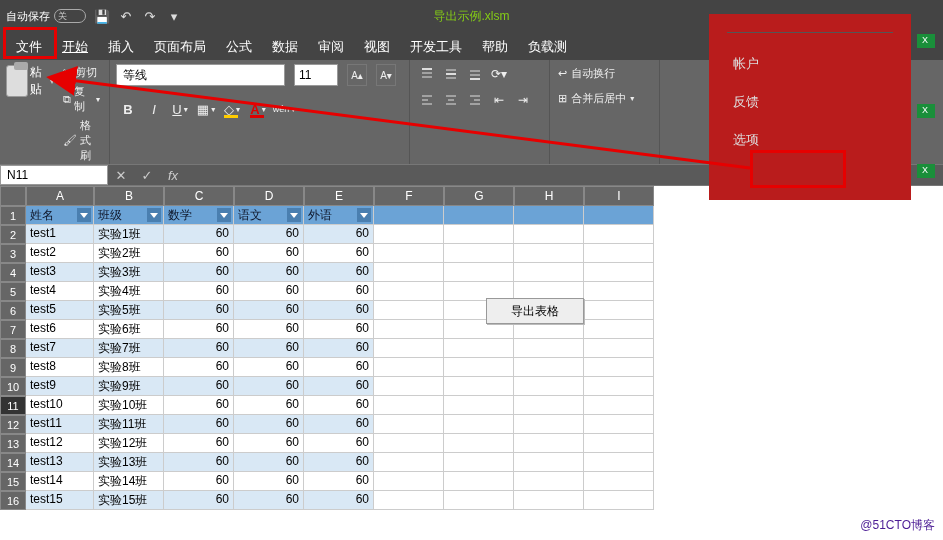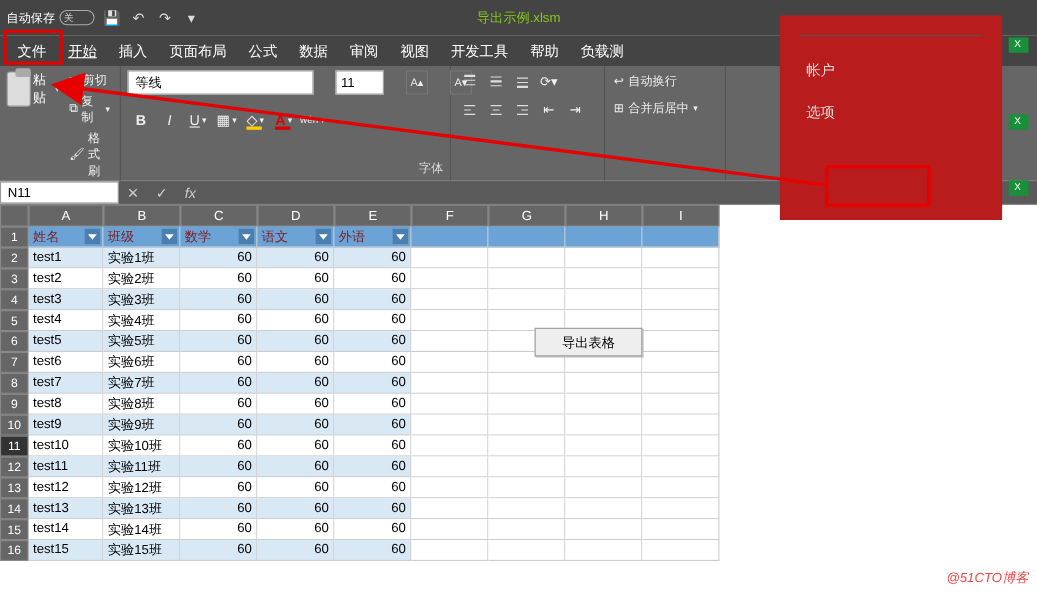--- a/index.html
+++ b/index.html
@@ -22,21 +22,21 @@
 .ribbon-group { border-right: 1px solid #555; display: flex; flex-direction: column; justify-content: space-between; padding: 4px 6px 2px; }
 .ribbon-group-label { text-align: right; font-size: 11px; color: #ddd; padding: 2px 0; }
 .ribbon-body { flex: 1; display: flex; gap: 6px; align-items: flex-start; }
 .clipboard-main { display: flex; flex-direction: row; align-items: center; gap: 2px; color: #fff; }
 .clip-icon { width: 28px; height: 32px; background: #ddd; border: 1px solid #999; border-radius: 3px; position: relative; }
 .clip-icon::before { content: ""; position: absolute; top: -4px; left: 7px; width: 14px; height: 8px; background: #aaa; border-radius: 2px; }
 .clip-side { display: flex; flex-direction: column; gap: 2px; color: #eee; font-size: 11px; }
 .clip-side div { display: flex; align-items: center; gap: 3px; padding: 1px 3px; }
 
 .font-group { width: 300px; }
-.font-row1 { display: flex; gap: 20px; }
+.font-row1 { display: flex; gap: 9px; }
 .font-name { flex: 1; background: #fff; border: 1px solid #999; height: 22px; padding: 2px 6px; font-size: 12px; }
 .font-size { width: 44px; background: #fff; border: 1px solid #999; height: 22px; padding: 2px 4px; font-size: 12px; }
 .font-btn { width: 20px; height: 22px; background: #666; border: 1px solid #777; color: #eee; display: inline-flex; align-items: center; justify-content: center; font-size: 10px; }
 .font-row2 { display: flex; gap: 2px; margin-top: 6px; }
 .fb { width: 24px; height: 22px; color: #eee; display: inline-flex; align-items: center; justify-content: center; font-size: 13px; border: 1px solid transparent; }
 .fb .dd { font-size: 8px; margin-left: 2px; }
 
 .align-group { width: 140px; }
 .align-body { display: flex; flex-direction: column; gap: 6px; }
 .align-row { display: flex; gap: 2px; }
@@ -62,42 +62,42 @@
 .ch.colA { width: 68px; } .ch.colB { width: 70px; } .ch.colC { width: 70px; } .ch.colD { width: 70px; } .ch.colE { width: 70px; }
 .ch.colF { width: 70px; } .ch.colG { width: 70px; } .ch.colH { width: 70px; } .ch.colI { width: 70px; }
 
 .row { display: flex; height: 19px; }
 .rh { width: 26px; background: #666; color: #fff; border: 1px solid #888; display: flex; align-items: center; justify-content: center; font-size: 11px; }
 .rh.sel { background: #333; }
 .cell { border-right: 1px solid #ccc; border-bottom: 1px solid #ccc; padding: 1px 4px; font-size: 12px; background: #fff; overflow: hidden; white-space: nowrap; }
 .cell.colA { width: 68px; } .cell.colB { width: 70px; } .cell.colC { width: 70px; text-align: right; } .cell.colD { width: 70px; text-align: right; } .cell.colE { width: 70px; text-align: right; }
 .cell.colF { width: 70px; } .cell.colG { width: 70px; } .cell.colH { width: 70px; } .cell.colI { width: 70px; }
 
-.header-row .cell { background: #6ba3d6; color: #7f1d1d; position: relative; text-align: left; }
+.header-row .cell { background: #6ba3d6; color: #0f172a; position: relative; text-align: left; }
 .filter-arrow { position: absolute; right: 2px; top: 2px; width: 14px; height: 14px; background: #4a7fb0; display: flex; align-items: center; justify-content: center; }
 .filter-arrow::after { content: ""; border-left: 4px solid transparent; border-right: 4px solid transparent; border-top: 5px solid #fff; }
 .row.even .cell.colA, .row.even .cell.colB, .row.even .cell.colC, .row.even .cell.colD, .row.even .cell.colE { background: #d9e8f5; }
 
 
 .export-btn { position: absolute; left: 486px; top: 298px; width: 98px; height: 26px; border: 1px solid #999; background: #eee; font-size: 12px; box-shadow: 1px 1px 0 #bbb; }
 
 
 .side-panel { position: absolute; right: 32px; top: 14px; width: 202px; height: 186px; background: #b91c1c; }
 .side-panel .divider { height: 1px; background: #555; margin: 18px 18px 12px; }
 .side-item { color: #ddd; padding: 10px 24px; font-size: 13px; }
 .mini-icon { position: absolute; width: 18px; height: 14px; background: #1a8f3a; right: -24px; }
 .mini-icon::after { content: "X"; color: #fff; font-size: 9px; position: absolute; left: 5px; top: 1px; }
 
 
 .redbox { position: absolute; border: 3px solid #e60000; pointer-events: none; }
 .redbox.file { left: 3px; top: 27px; width: 54px; height: 32px; }
 .redbox.opt { left: 750px; top: 150px; width: 96px; height: 38px; }
 .arrow-svg { position: absolute; left: 0; top: 0; pointer-events: none; }
 
-.watermark { position: absolute; right: 8px; bottom: 6px; color: #ef4444; font-size: 12px; font-style: italic; }
+.watermark { position: absolute; right: 8px; bottom: 6px; color: #4c1d95; font-size: 12px; }
 </style>
 </head>
 <body>
 
 <div class="titlebar">
   <div class="autosave">
     <span>自动保存</span>
     <span class="toggle">
         <span>关</span>
       </span>
@@ -172,21 +172,20 @@
         <div class="fb">▦<span class="dd">▾</span></div>
         <div class="fb" style="position:relative">◇<span class="dd">▾</span><span style="position:absolute;bottom:1px;left:3px;width:14px;height:3px;background:#ffcc00"></span></div>
         <div class="fb" style="position:relative">
             <b style="color:#d00">A</b>
             <span class="dd">▾</span>
             <span style="position:absolute;bottom:1px;left:3px;width:14px;height:3px;background:#d00"></span>
           </div>
         <div class="fb" style="font-size:9px">wén<span class="dd">▾</span></div>
       </div>
     </div>
-    <div class="ribbon-group-label">字体</div>
   </div>
 
   <div class="ribbon-group align-group">
     <div class="align-body">
       <div class="align-row">
         <div class="ab">
             <svg width="14" height="14">
               <line x1="2" y1="2" x2="12" y2="2" stroke-width="2"></line>
               <line x1="2" y1="6" x2="12" y2="6"></line>
               <line x1="2" y1="10" x2="12" y2="10"></line>
@@ -471,20 +470,21 @@
         <div class="cell colI"></div>
       </div>
     </div>
 </div>
 
 <button class="export-btn">导出表格</button>
 
 <div class="side-panel">
   <div class="divider"></div>
   <div class="side-item">帐户</div>
+  <div class="side-item">反馈</div>
   <div class="side-item">选项</div>
   <div class="mini-icon" style="top:20px"></div>
   <div class="mini-icon" style="top:90px"></div>
   <div class="mini-icon" style="top:150px"></div>
 </div>
 
 <div class="redbox file"></div>
 <div class="redbox opt"></div>
 <svg class="arrow-svg" width="943" height="540">
   <defs>

